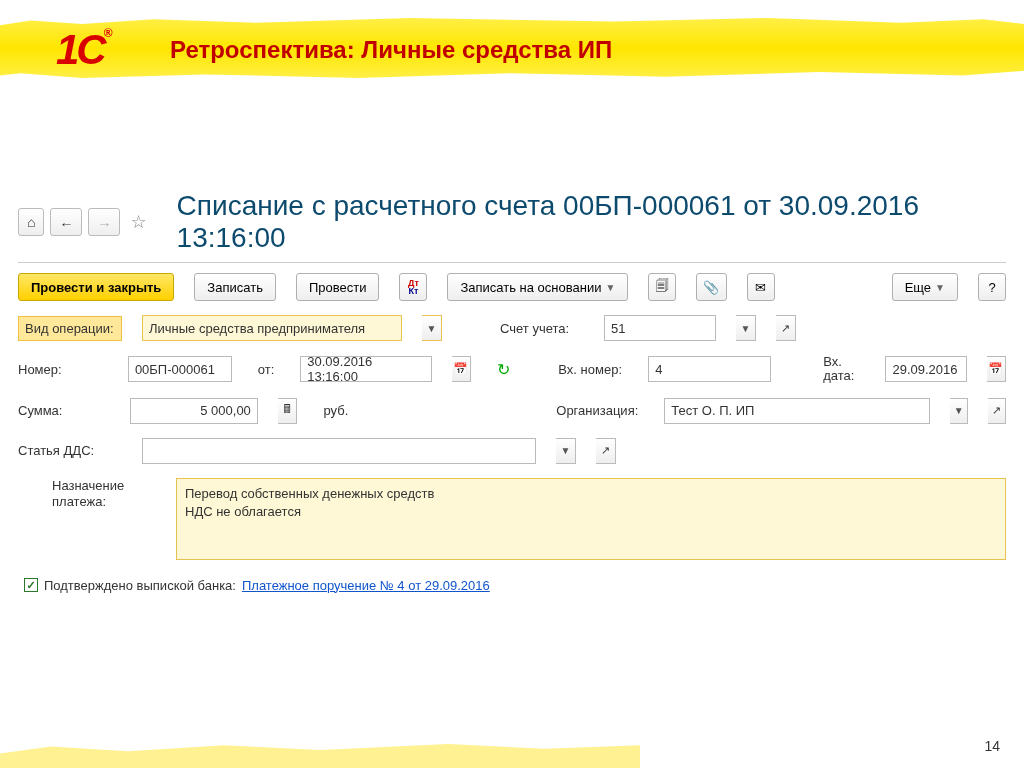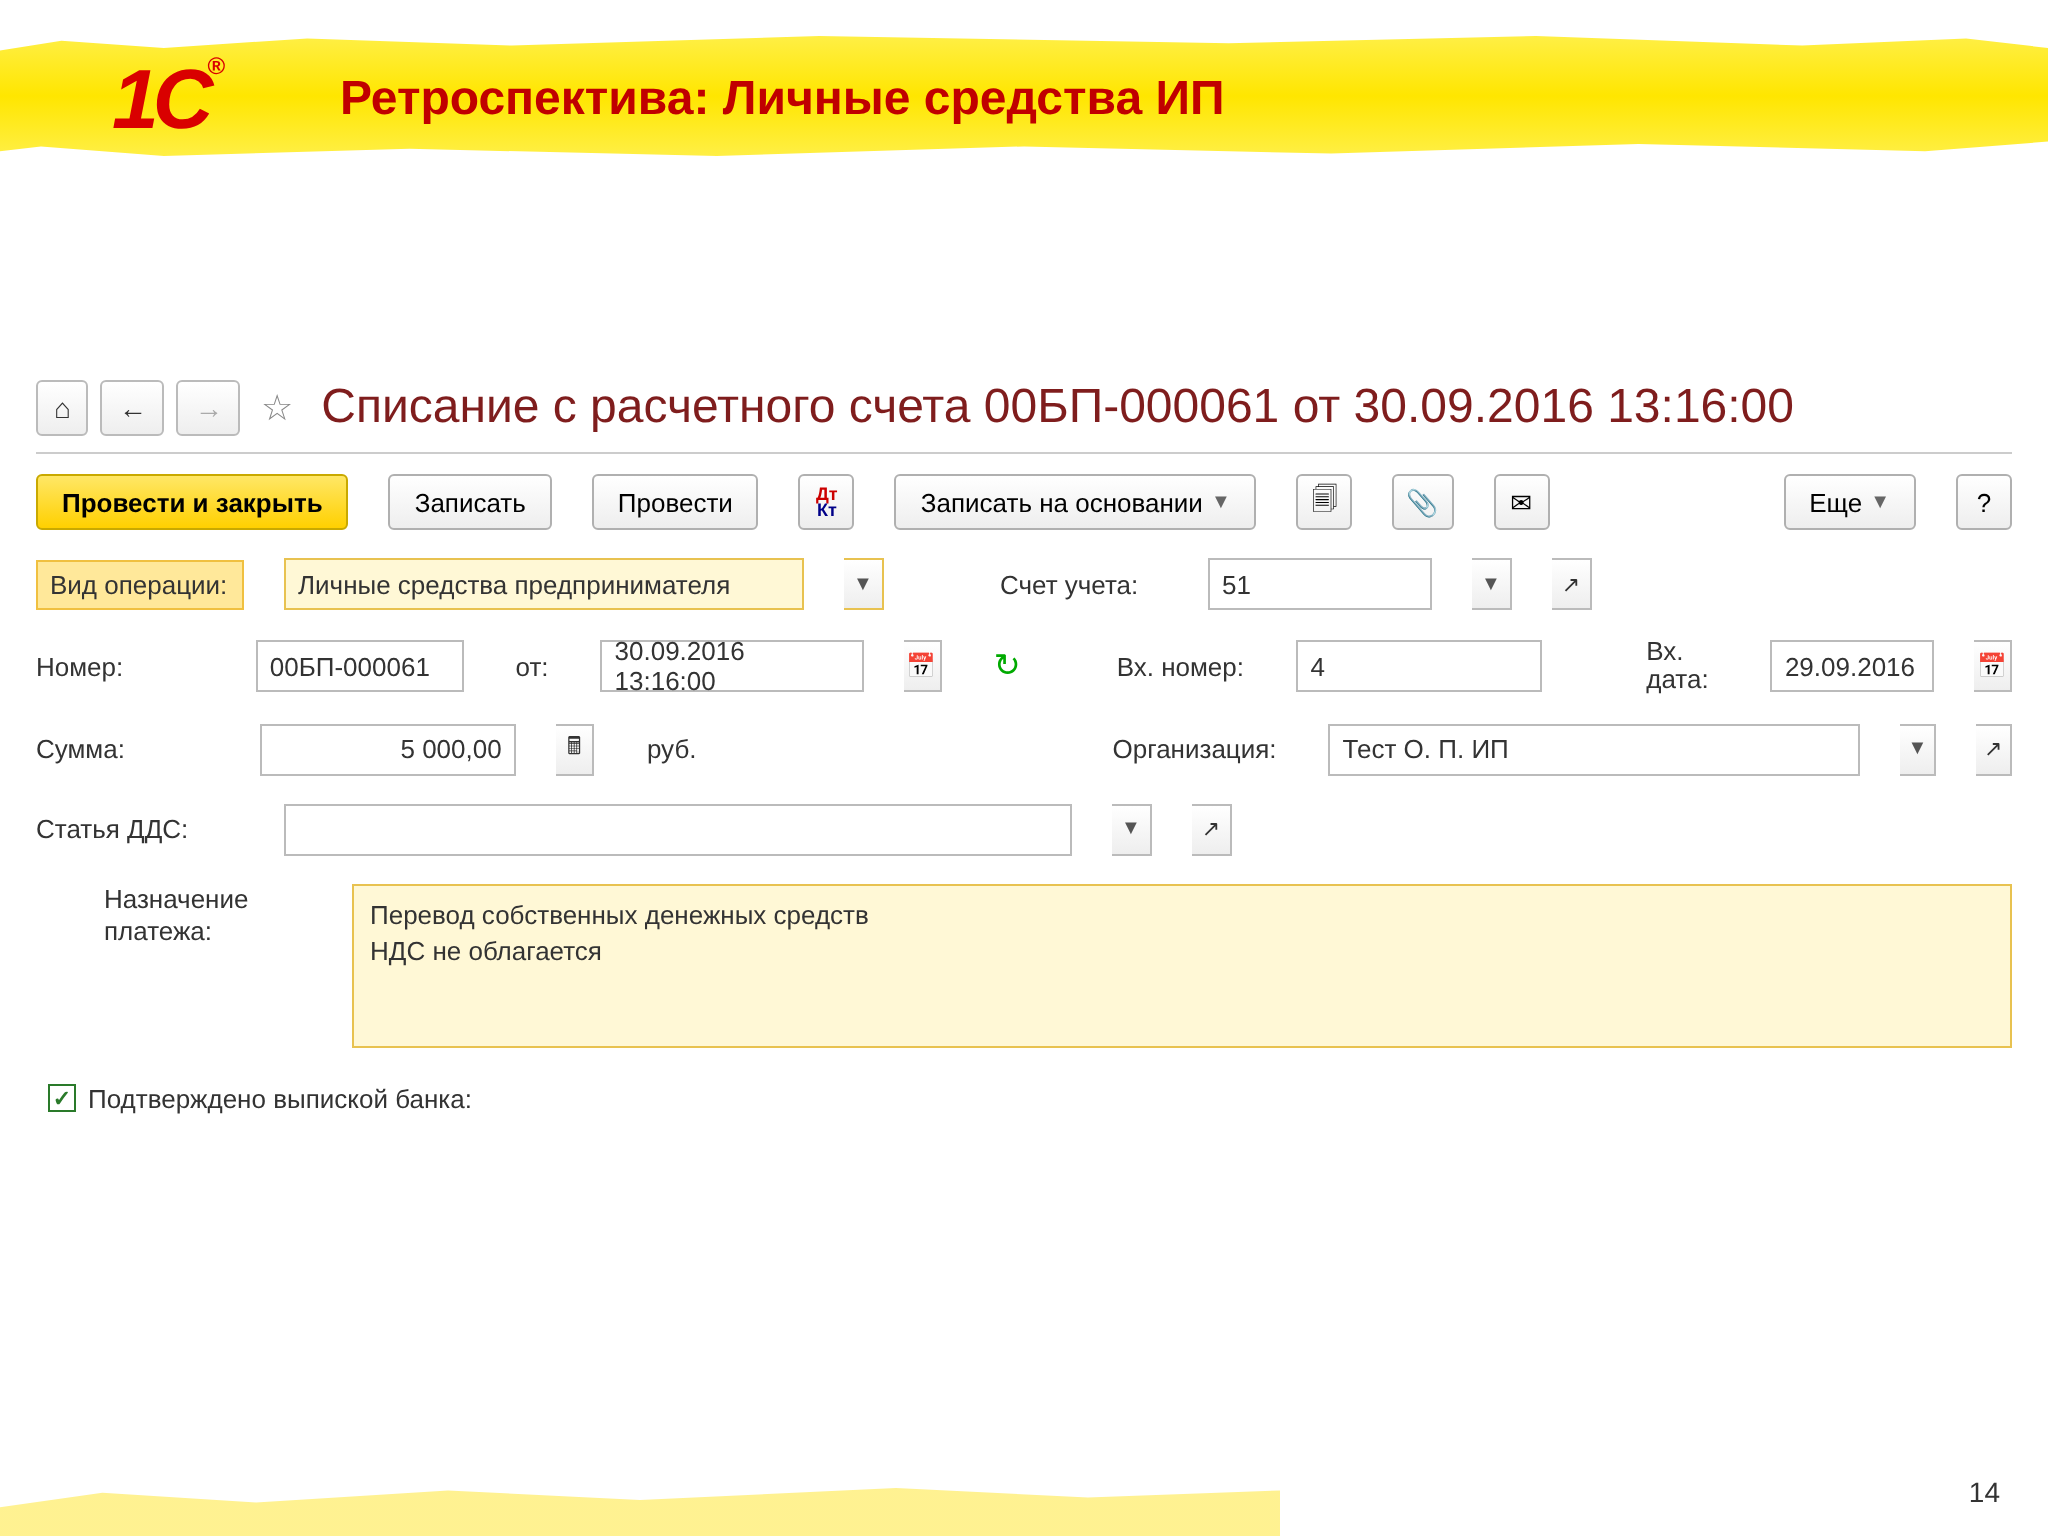--- a/index.html
+++ b/index.html
@@ -69,21 +69,21 @@
     background: linear-gradient(#fff,#eee);
     border-radius: 3px;
     padding: 0 8px;
     display: inline-flex;
     align-items: center;
     cursor: pointer;
     font-size: 14px;
   }
   .nav-btn.disabled { color: #aaa; }
   .star-icon { font-size:18px; color:#888; cursor:pointer; padding:0 4px;}
-  .doc-title { font-size: 24px; color: #7f1d1d; margin-left: 4px; }
+  .doc-title { font-size: 28px; color: #0c4a6e; margin-left: 20px; }
   .toolbar {
     margin-top: 10px;
     display: flex;
     align-items: center;
     gap: 20px;
   }
   .btn {
     height: 28px;
     border: 1px solid #b0b0b0;
     background: linear-gradient(#fff,#eee);
@@ -264,18 +264,19 @@
 
   <div class="form-row" style="align-items:flex-start;justify-content:flex-end;">
     <span class="field-label" style="line-height:1.3;">Назначение платежа:</span>
     <div class="textarea" style="white-space:pre-line">Перевод собственных денежных средств
 НДС не облагается</div>
   </div>
 
   <div class="check-row">
     <span class="checkbox">✓</span>
     <span>Подтверждено выпиской банка:</span>
+    <span class="link">Платежное поручение № 4 от 29.09.2016</span>
   </div>
 
 </div>
 
 <div class="footer-stroke"></div>
 <div class="page-num">14</div>
 
 </body></html>

